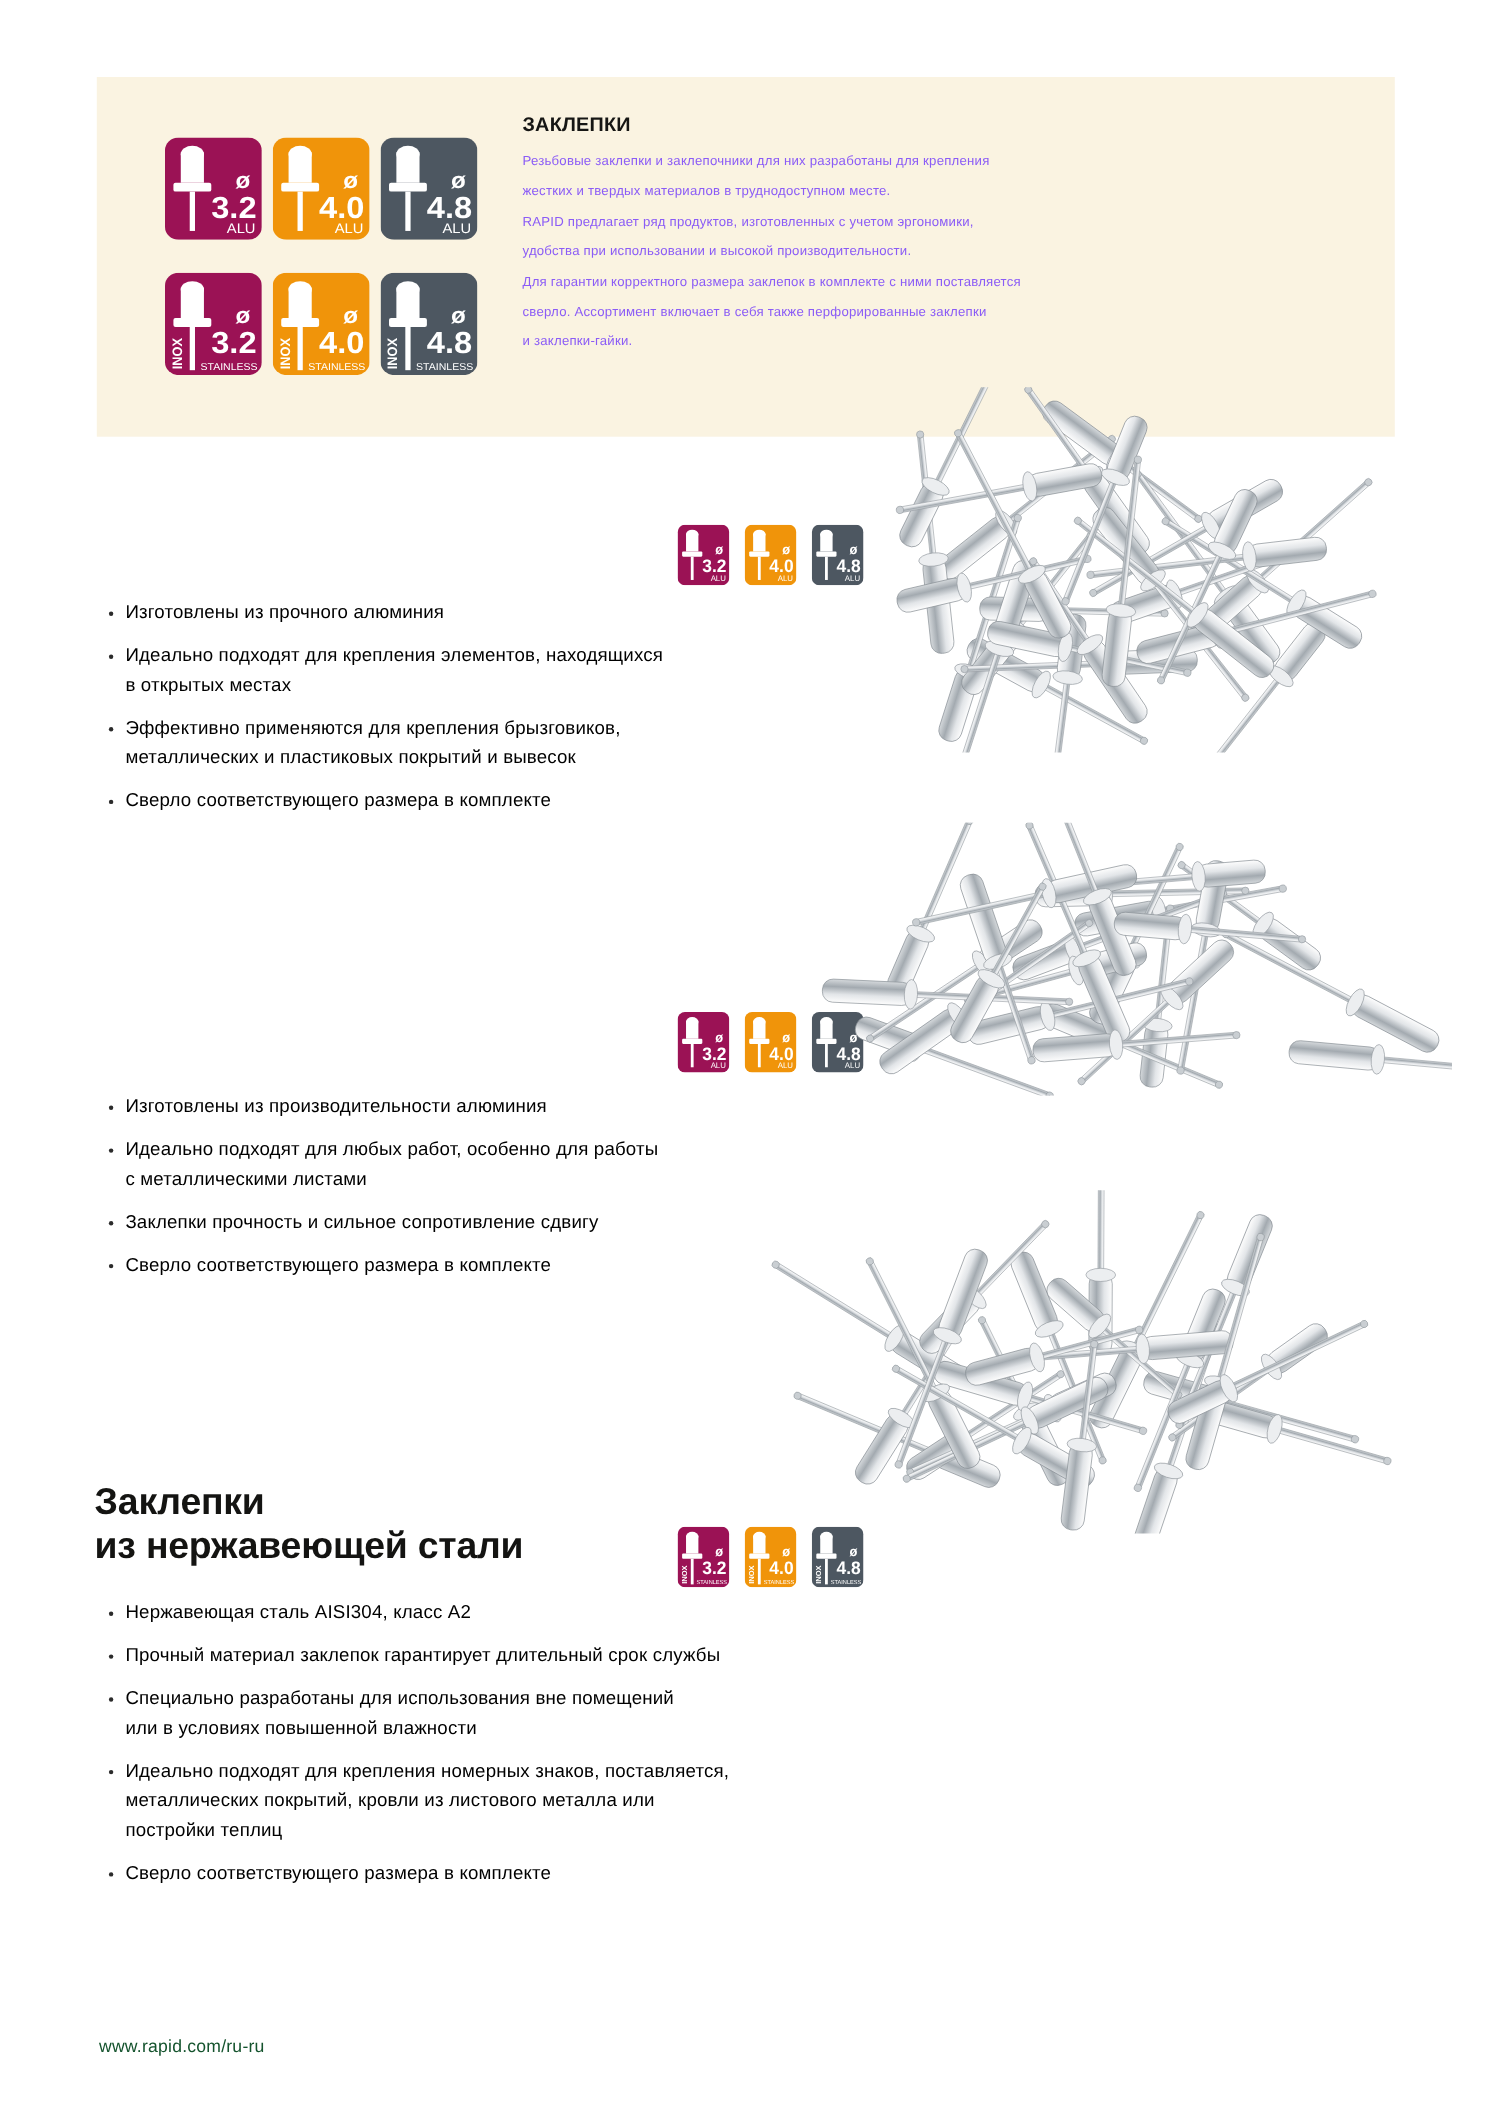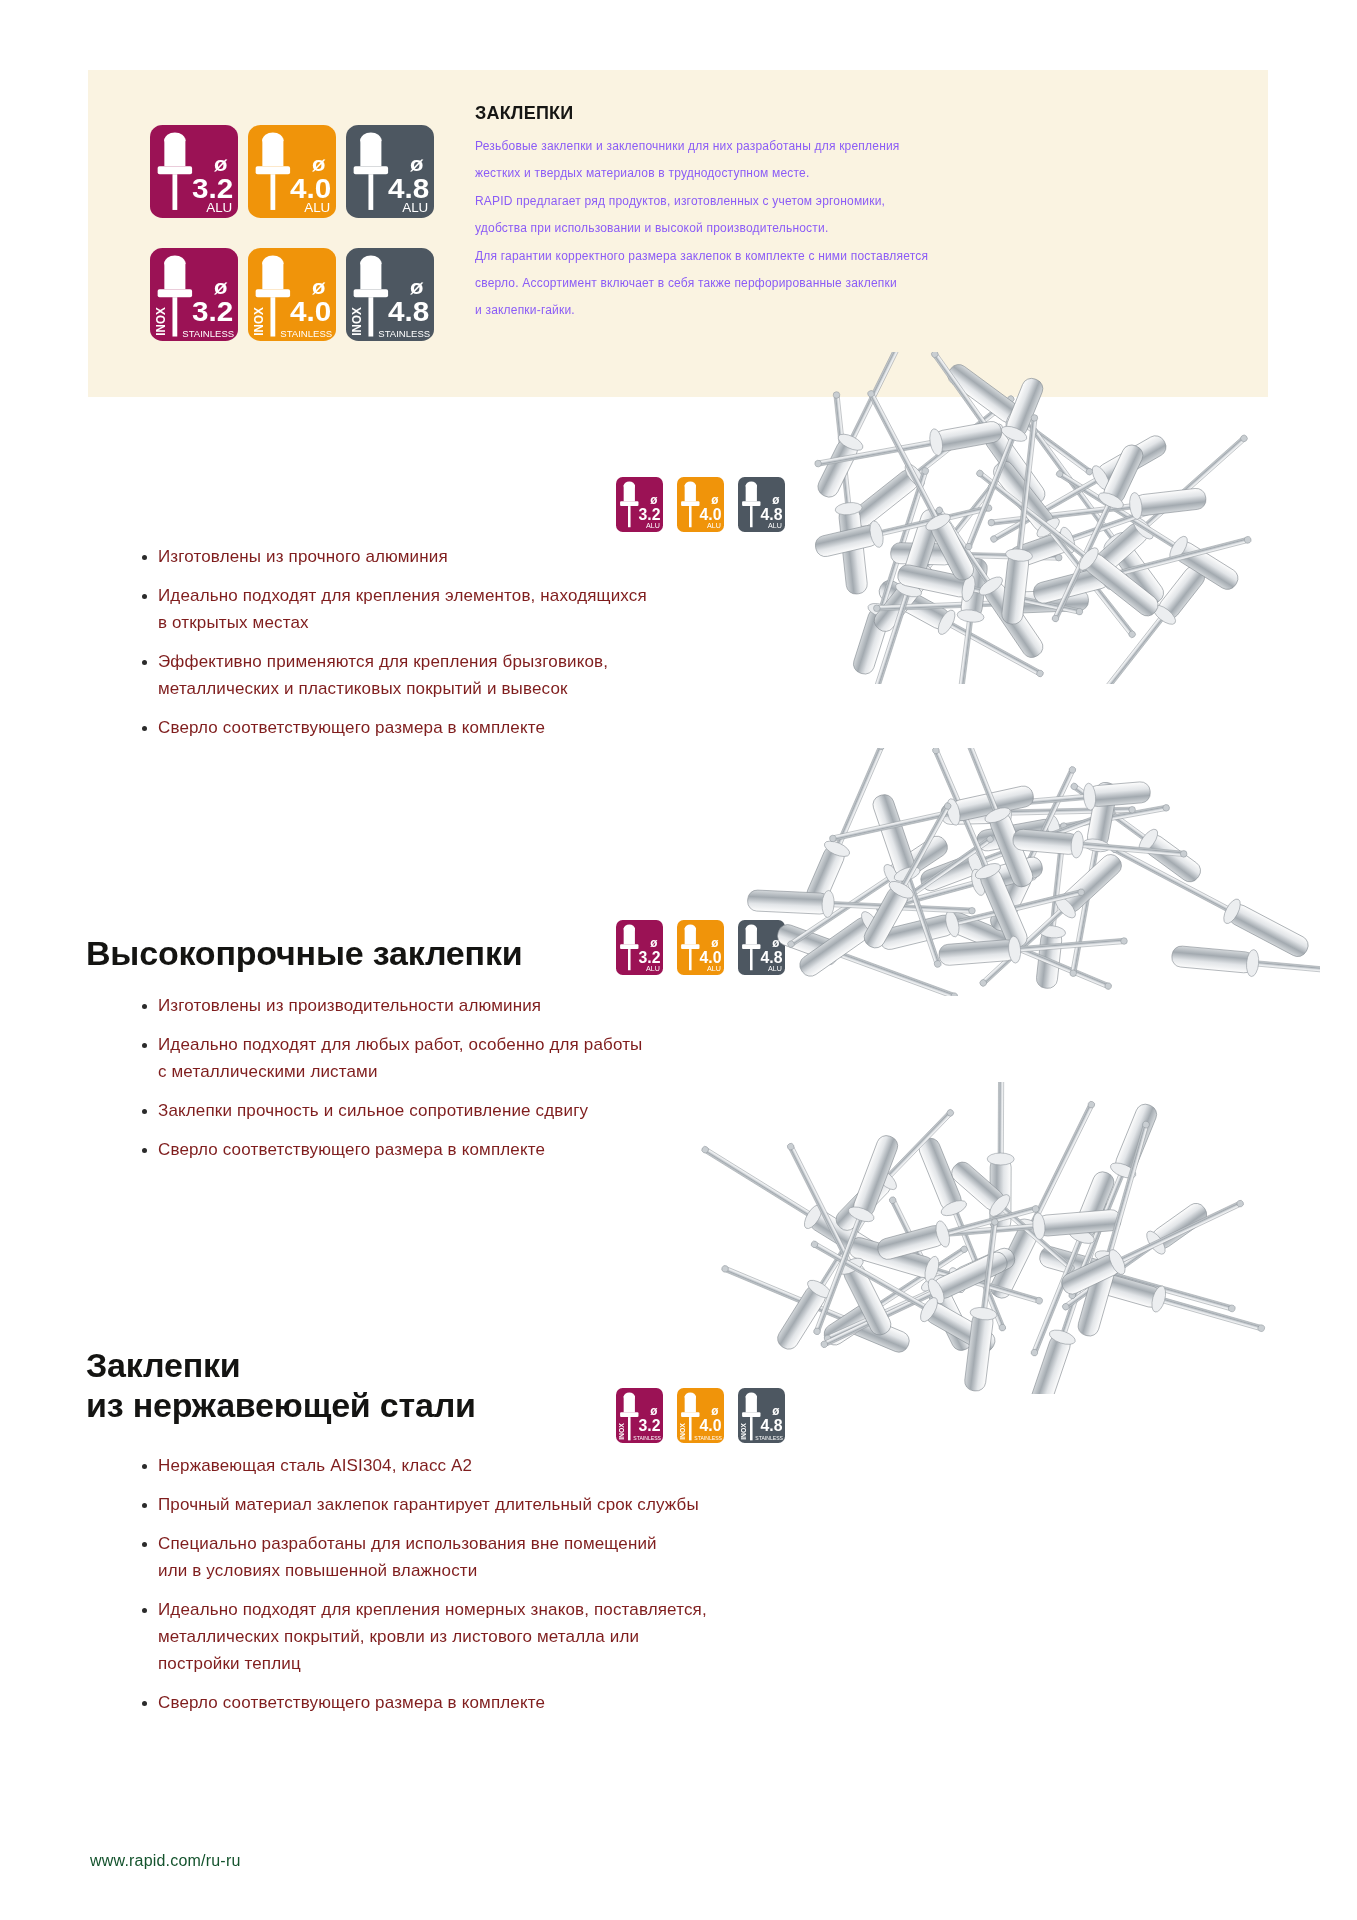--- a/index.html
+++ b/index.html
@@ -31,22 +31,22 @@
 
   
   .badge-row { position:absolute; display:flex; gap:14px; }
   .badges-1 { left:616px; top:477px; }
   .badges-2 { left:616px; top:920px; }
   .badges-3 { left:616px; top:1388px; }
 
   
   .features { position:absolute; margin:0; padding:0 0 0 28px; list-style:disc; }
   .features li {
-    font-size:17px; line-height:27px; color:#7f1d1d; margin-bottom:12px;
-    white-space:pre-line; letter-spacing:.15px;margin-left:44px;
+    font-size:17px; line-height:27px; color:#000000; margin-bottom:12px;
+    white-space:pre-line; letter-spacing:.15px;
   }
   .features li::marker { color:#2b2b2b; font-size:15px; }
   .list-1 { left:86px; top:543px;  width:620px; }
   .list-2 { left:86px; top:992px;  width:620px; }
   .list-3 { left:86px; top:1452px; width:630px; }
 
   
   .photo { position:absolute; }
   .photo-1 { left:705px; top:352px; }
   .photo-2 { left:695px; top:748px; }
@@ -383,21 +383,20 @@
         <ellipse cx="1.5" cy="0" rx="6" ry="13.5" fill="#eceef0" stroke="#959ba1" stroke-width="0.6"></ellipse>
       </g>
       <g transform="translate(232.4 168.8) rotate(62.4)">
         <rect x="-143.25879889226462" y="-2.6" width="143.25879889226462" height="5.2" rx="2.6" fill="url(#metal11)" stroke="#8d949a" stroke-width="0.5"></rect>
         <circle cx="-143.25879889226462" cy="0" r="3.3" fill="#c9ced2" stroke="#8d949a" stroke-width="0.5"></circle>
         <rect x="0" y="-10.5" width="65.23621409257697" height="21" rx="9.5" fill="url(#metal11)" stroke="#868d93" stroke-width="0.6"></rect>
         <ellipse cx="1.5" cy="0" rx="6" ry="13.5" fill="#eceef0" stroke="#959ba1" stroke-width="0.6"></ellipse>
       </g>
     </svg>
 
-  <h1 class="sec-heading h1-2">Высокопрочные заклепки</h1>
   <div class="badge-row badges-2">
       <div class="badge">
         <svg viewBox="0 0 92 104" width="47" height="55" preserveAspectRatio="none" style="font-family:'Liberation Sans','DejaVu Sans',sans-serif">
           <rect x="0" y="0" width="92" height="104" rx="13" fill="#9b1255"></rect>
           <ellipse cx="26" cy="17" rx="11" ry="8.5" fill="#fff"></ellipse>
           <rect x="15" y="15" width="22" height="31" fill="#fff"></rect>
           <rect x="8" y="46" width="36" height="9" rx="2" fill="#fff"></rect>
           <rect x="23.5" y="55" width="5" height="40" fill="#fff"></rect>
           <text x="81" y="51" text-anchor="end" font-size="23" font-weight="bold" fill="#fff">ø</text>
           <text x="87" y="82" text-anchor="end" font-size="31" font-weight="bold" fill="#fff">3.2</text>

